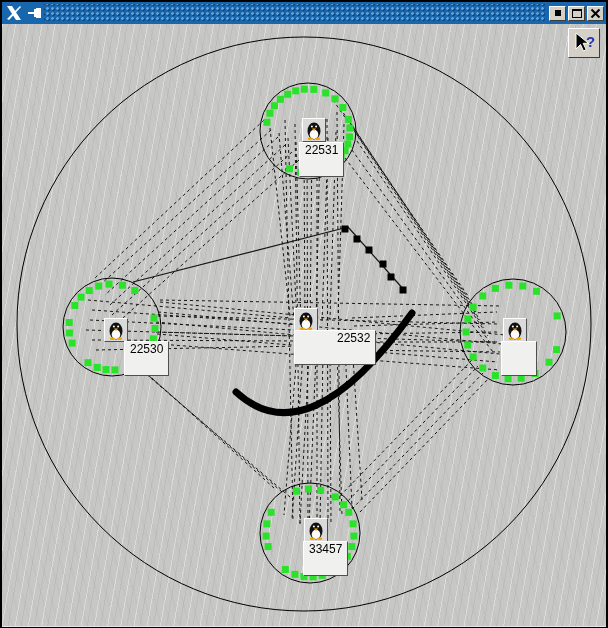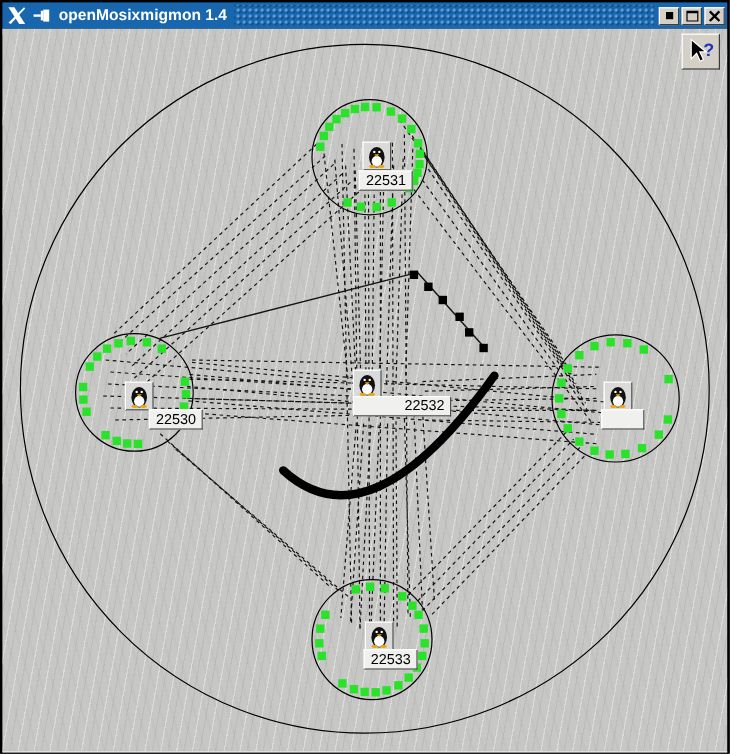--- a/index.html
+++ b/index.html
@@ -48,21 +48,21 @@
   }
   svg.canvas{position:absolute;left:0;top:0;}
   
   .node-iconbox{
     position:absolute;width:24px;height:24px;background:#dadada;box-sizing:border-box;
     border-top:1px solid #fff;border-left:1px solid #fff;
     border-right:1px solid #505050;border-bottom:1px solid #505050;
     display:flex;align-items:center;justify-content:center;
   }
   .node-label{
-    position:absolute;min-width:36px;height:17px;box-sizing:border-box;background:#f0f0ee;
+    position:absolute;min-width:36px;height:35px;box-sizing:border-box;background:#f0f0ee;
     border-top:1px solid #fff;border-left:1px solid #fff;
     border-right:1px solid #505050;border-bottom:1px solid #505050;
     font-size:12px;line-height:15px;color:#000;text-align:center;padding:0 5px;
     white-space:nowrap;
   }
   .help-btn{
     position:absolute;left:566px;top:4px;width:32px;height:30px;background:#d4d0c8;box-sizing:border-box;
     border-top:1px solid #fff;border-left:1px solid #fff;
     border-right:1px solid #3c3c3c;border-bottom:1px solid #3c3c3c;
     display:flex;align-items:center;justify-content:center;
@@ -80,21 +80,20 @@
         <path d="M14 1 L15 2 L3 15 L1 14 Z" fill="#fff"></path>
       </svg>
     </span>
     <span class="tb-icon">
       <svg width="16" height="16" viewBox="0 0 16 16">
         <rect x="1" y="7" width="6" height="2" fill="#fff"></rect>
         <rect x="7" y="4" width="2" height="8" fill="#fff"></rect>
         <rect x="9" y="3" width="5" height="10" fill="#fff"></rect>
       </svg>
     </span>
-    <span class="title-text">openMosixmigmon 1.4</span>
     <span class="title-pattern"></span>
     <span class="tb-buttons">
       <span class="tb-btn">
         <span class="glyph-min"></span>
       </span>
       <span class="tb-btn">
         <span class="glyph-max"></span>
       </span>
       <span class="tb-btn">
         <svg width="11" height="11" viewBox="0 0 11 11">
@@ -337,16 +336,16 @@
         <svg width="20" height="20" viewBox="0 0 20 20">
           <ellipse cx="10" cy="11" rx="6.5" ry="8.5" fill="#101010"></ellipse>
           <ellipse cx="10" cy="14.4" rx="4.3" ry="4.6" fill="#fdfdfd"></ellipse>
           <circle cx="7.9" cy="6.6" r="1" fill="#fff"></circle>
           <circle cx="12.1" cy="6.6" r="1" fill="#fff"></circle>
           <polygon points="7.9,8.5 12.1,8.5 10,10.9" fill="#f0a202"></polygon>
           <ellipse cx="6.3" cy="18.7" rx="2.6" ry="1.2" fill="#f0a202"></ellipse>
           <ellipse cx="13.7" cy="18.7" rx="2.6" ry="1.2" fill="#f0a202"></ellipse>
         </svg>
       </div>
-      <div class="node-label" style="left: 301px; top: 517px;">22533</div>
+      <div class="node-label" style="left: 301px; top: 517px;">33457</div>
     </div>
 
 </div>
 
 </body></html>

